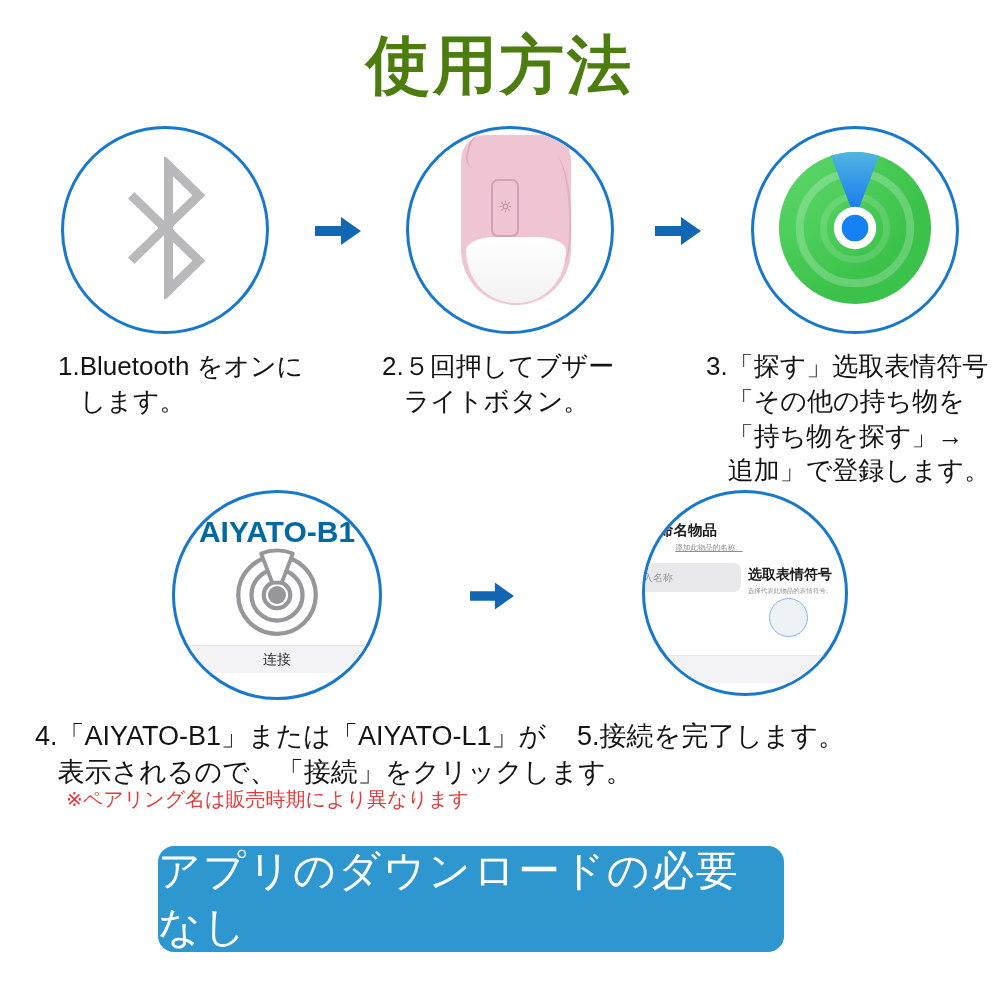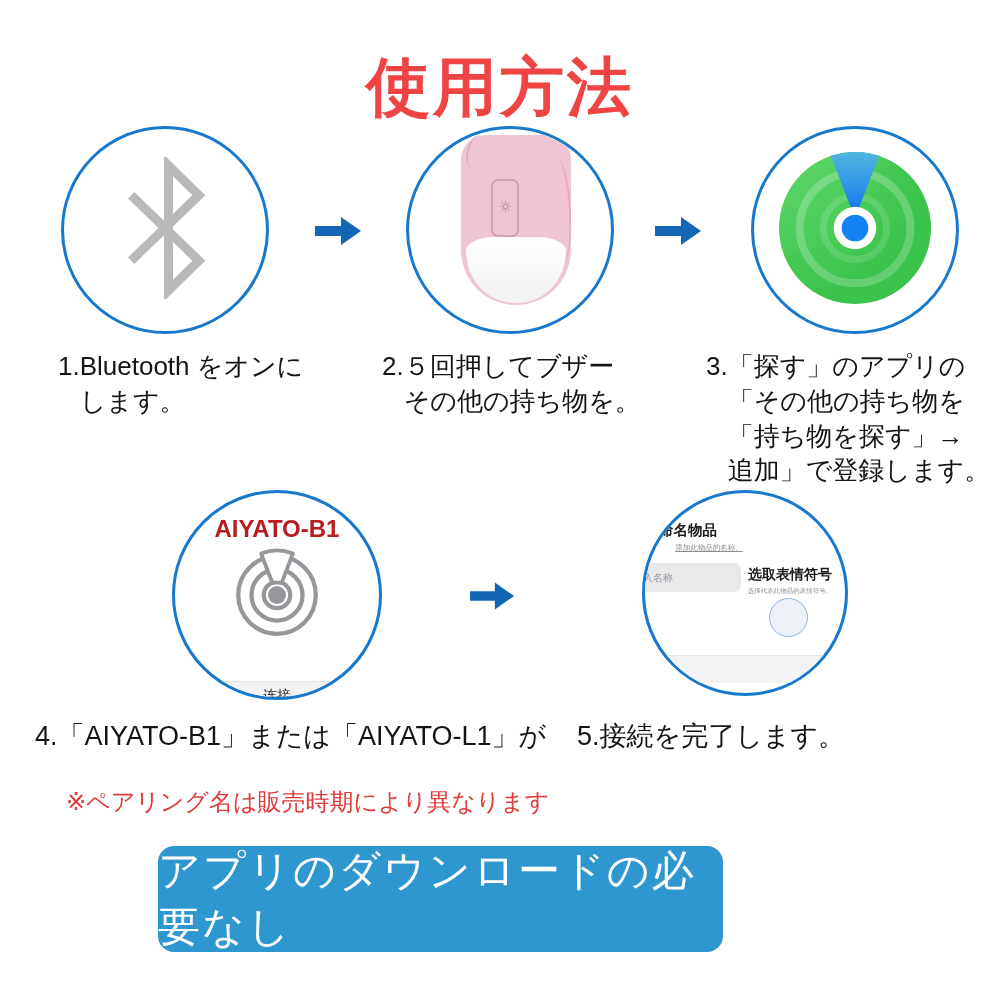--- a/index.html
+++ b/index.html
@@ -6,21 +6,21 @@
   body{
     width:1000px;height:1000px;position:relative;background:#ffffff;
     font-family:"Liberation Sans","DejaVu Sans",sans-serif;color:#141414;
     overflow:hidden;
   }
   .abs{position:absolute;}
 
   
   .page-title{
     left:0;right:0;top:22px;text-align:center;
-    font-size:64px;font-weight:800;letter-spacing:3px;color:#ef4444;margin-top:22px;
+    font-size:64px;font-weight:800;letter-spacing:3px;color:#4d7c0f;
   }
 
   
   .ring{
     border:3px solid #1778cc;border-radius:50%;background:#ffffff;
     box-sizing:border-box;overflow:hidden;
   }
   .c1{left:61px;top:126px;width:208px;height:208px;}
   .c2{left:406px;top:126px;width:208px;height:208px;}
   .c3{left:751px;top:126px;width:208px;height:208px;}
@@ -42,25 +42,25 @@
     border-radius:50% / 40%;transform:rotate(14deg);}
   .dev-seam-r{left:138px;top:28px;width:22px;height:108px;border-right:2px solid #e2aec1;
     border-radius:50%;transform:rotate(-3deg);}
   .dev-tip{left:57px;top:108px;width:100px;height:66px;
     background:linear-gradient(#ffffff,#f3f2f3);
     border-radius:30px 30px 50px 50px / 14px 14px 54px 54px;}
   .dev-btn{left:82px;top:50px;width:24px;height:54px;border:2px solid #d3a0b5;
     border-radius:7px;display:flex;align-items:center;justify-content:center;}
 
   
-  .pair-name{left:0;right:0;top:22px;text-align:center;font-size:24px;font-weight:700;color:#b91c1c;}
+  .pair-name{left:0;right:0;top:22px;text-align:center;font-size:30px;font-weight:700;color:#0369a1;}
   .radar-wrap{left:50%;top:50px;transform:translateX(-50%);}
   .dlg-band{left:0;right:0;height:27px;background:#f3f3f5;border-top:1px solid #e6e6e8;
     display:flex;align-items:center;justify-content:center;}
-  .band4{top:152px;margin-top:36px;}
+  .band4{top:152px;}
   .band5{top:162px;justify-content:flex-end;}
   .band-label{font-size:14px;color:#2a2a2c;}
 
   
   .ns-title{left:14px;top:28px;width:100px;font-size:14.5px;font-weight:700;color:#1a1a1c;}
   .ns-sub{left:4px;top:50px;width:120px;text-align:center;font-size:7.5px;color:#8e8e93;text-decoration:underline;}
   .ns-input{left:-24px;top:70px;width:120px;height:29px;background:#e9e9ec;border:none;
     border-radius:7px;padding:0 0 0 12px;font-size:10px;color:#5a5a5e;box-sizing:border-box;
     font-family:"Liberation Sans","DejaVu Sans",sans-serif;}
   .ns-input::placeholder{color:#97979c;}
@@ -70,25 +70,25 @@
     background:#eef1f6;border:1.5px solid #8ab5ea;box-sizing:border-box;}
 
   
   .caption{display:flex;font-size:26px;line-height:1.34;color:#141414;font-weight:500;}
   .cap1{left:58px;top:349px;}
   .cap2{left:382px;top:349px;}
   .cap3{left:706px;top:349px;}
   .cap4{left:35px;top:718px;font-size:27px;}
   .cap5{left:577px;top:718px;font-size:27px;}
   .cap-num{flex:0 0 auto;}
-  .note{left:66px;top:786px;font-size:24px;color:#e03a3a;font-weight:500;}
+  .note{left:66px;top:786px;font-size:20px;color:#e03a3a;font-weight:500;}
 
   
   .banner{
-    left:158px;top:846px;width:565px;height:106px;background:#2f97cf;border-radius:16px;
+    left:158px;top:846px;width:626px;height:106px;background:#2f97cf;border-radius:16px;
     display:flex;align-items:center;justify-content:center;
     color:#ffffff;font-size:42px;font-weight:500;letter-spacing:2px;
   }
 </style>
 </head>
 <body>
 
 <div class="abs page-title">使用方法</div>
 
 <div class="abs ring c1">
@@ -168,27 +168,27 @@
   <span class="cap-num">1.</span>
   <div>
     <div>Bluetooth をオンに</div>
     <div>します。</div>
   </div>
 </div>
 <div class="abs caption cap2">
   <span class="cap-num">2.</span>
   <div>
     <div>５回押してブザー</div>
-    <div>その他の持ち物を。</div>
+    <div>ライトボタン。</div>
   </div>
 </div>
 <div class="abs caption cap3">
   <span class="cap-num">3.</span>
   <div>
-    <div>「探す」のアプリの</div>
+    <div>「探す」选取表情符号</div>
     <div>「その他の持ち物を</div>
     <div>「持ち物を探す」→</div>
     <div>追加」で登録します。</div>
   </div>
 </div>
 
 <div class="abs ring c4">
   <div class="abs pair-name">AIYATO-B1</div>
   <div class="abs radar-wrap">
     <svg width="104" height="104" viewBox="-55 -55 110 110">
@@ -221,20 +221,21 @@
   <div class="abs ns-emoji-circle"></div>
   <div class="abs dlg-band band5">
     <span class="band-label">继续</span>
   </div>
 </div>
 
 <div class="abs caption cap4">
   <span class="cap-num">4.</span>
   <div>
     <div>「AIYATO-B1」または「AIYATO-L1」が</div>
+    <div>表示されるので、「接続」をクリックします。</div>
   </div>
 </div>
 <div class="abs note">※ペアリング名は販売時期により異なります</div>
 <div class="abs caption cap5">
   <span class="cap-num">5.</span>
   <div>
     <div>接続を完了します。</div>
   </div>
 </div>
 

